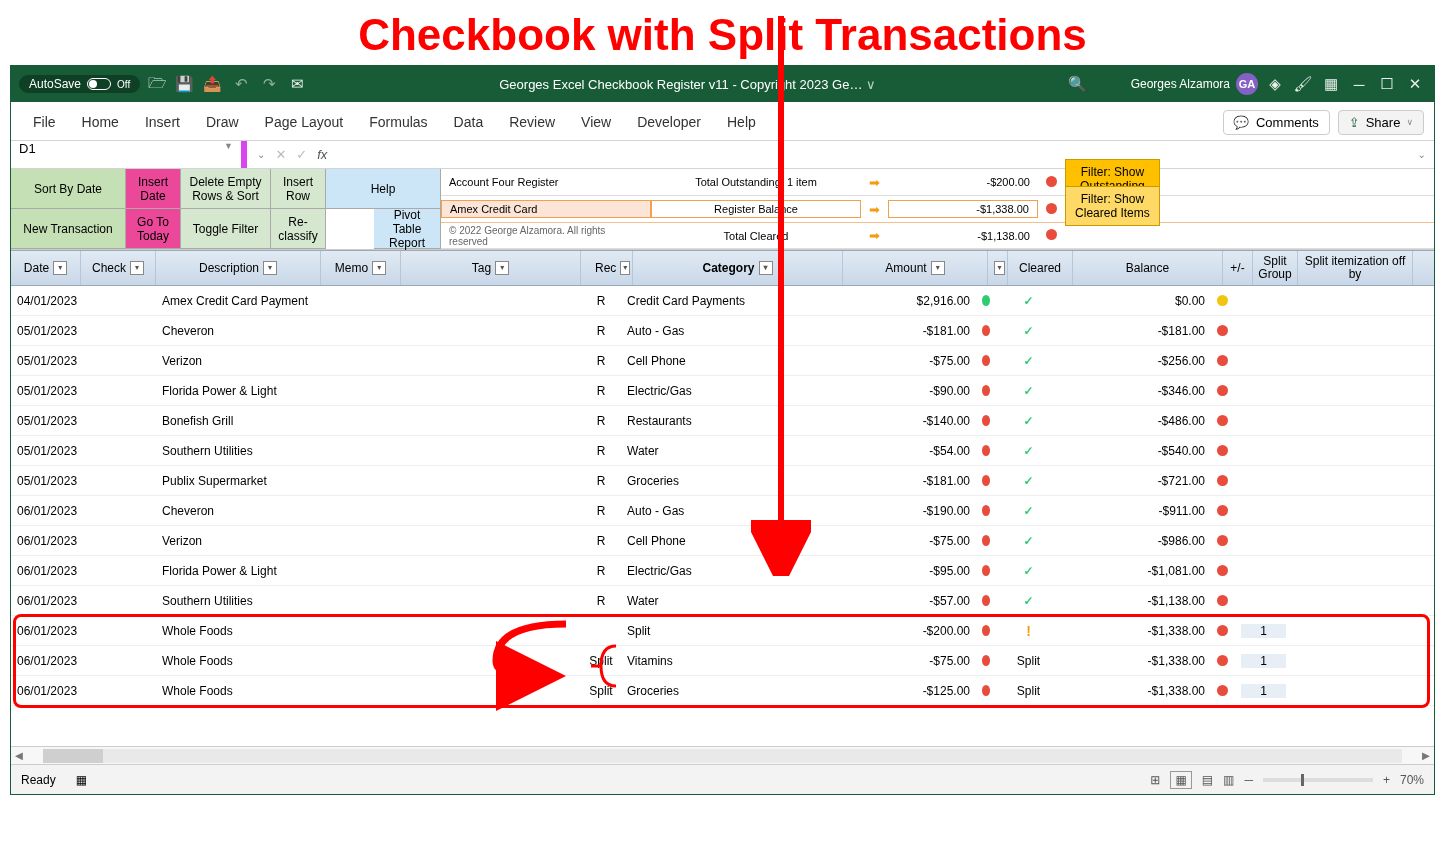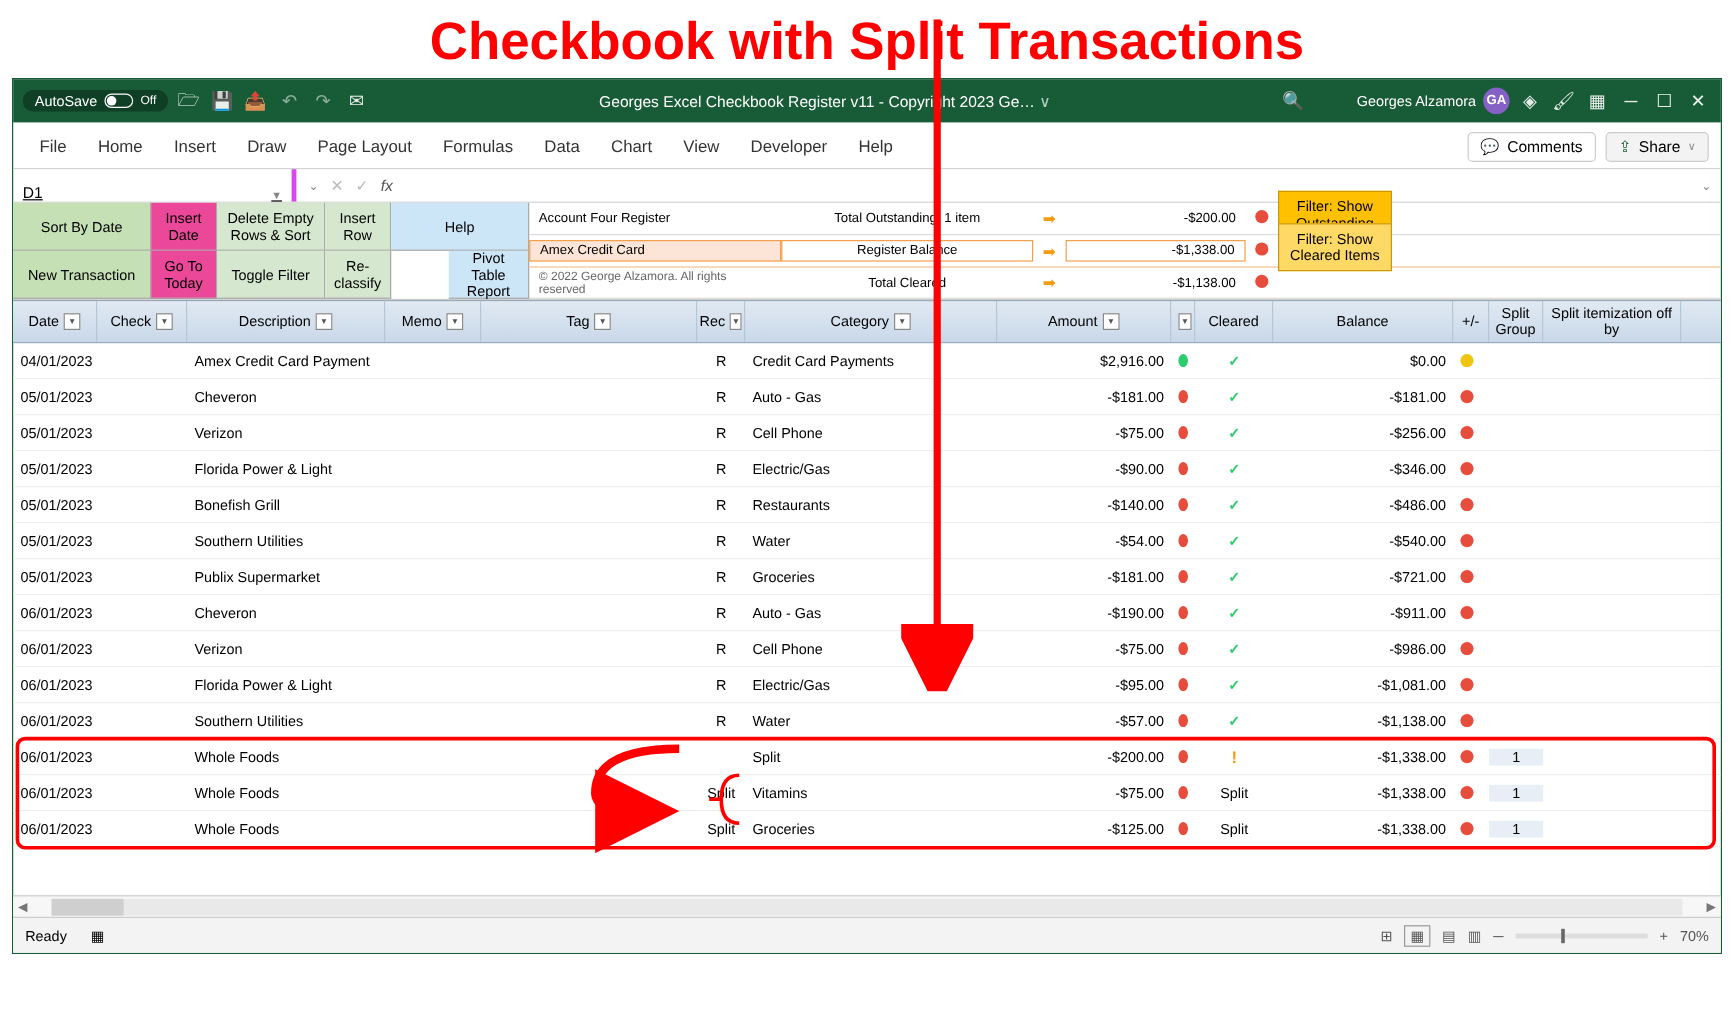--- a/index.html
+++ b/index.html
@@ -12,21 +12,21 @@
   .pill::after { content:''; position:absolute; width:8px;height:8px;border-radius:50%;background:#fff; top:1px; left:1px;}
   .tb-ico { width:22px; text-align:center; font-size:15px; cursor:pointer; opacity:0.9;}
   .tb-spacer { flex:1; }
   .tb-title { font-size:13px; text-align:center;}
   .user-badge { background:#8661c5; width:22px;height:22px;border-radius:50%;display:flex;align-items:center;justify-content:center;font-size:11px;font-weight:bold;}
   .ribbon-tabs { display:flex; align-items:center; padding:6px 10px 4px; gap:2px; border-bottom:1px solid #d4d4d4;}
   .ribbon-tab { padding:6px 12px; font-size:14px; cursor:pointer; color:#333;}
   .ribbon-right { margin-left:auto; display:flex; gap:8px; align-items:center;}
   .btn-grey { border:1px solid #ccc; background:#fff; padding:4px 10px; border-radius:4px; font-size:13px; cursor:pointer; display:flex; align-items:center; gap:6px;}
   .formula-bar { display:flex; align-items:center; border-bottom:1px solid #d4d4d4; height:28px;}
-  .namebox { width:236px; border-right:4px solid #d946ef; padding:0 8px; display:flex; align-items:flex-end; justify-content:space-between; height:100%;text-decoration:underline;}
+  .namebox { width:236px; border-right:6px solid #d946ef; padding:0 8px; display:flex; align-items:flex-start; justify-content:space-between; height:100%;}
   .fx-area { display:flex; align-items:center; gap:10px; padding:0 10px; color:#888; flex:1;}
   .fx-area .chev { color:#888; font-size:10px;}
   .fx-input { border:none; flex:1; height:100%;}
   .action-buttons { display:flex; border-bottom:1px solid #ccc;}
   .col-stack { display:flex; flex-direction:column;}
   .ab { display:flex; align-items:center; justify-content:center; text-align:center; font-size:12px; padding:4px 6px; border-right:1px solid #aaa; border-bottom:1px solid #aaa;}
   .c-green{background:#c5e0b4;} .c-pink{background:#ec4899;} .c-lgreen{background:#d5e8cf;} .c-blue{background:#b4d6f2;} .c-lblue{background:#cce5f7;} .c-yellow{background:#ffd966;} .c-yelA{background:#ffc000;}
   .info-block { display:flex; flex-direction:column; font-size:11px;}
   .info-row { display:flex; border-bottom:1px solid #f3c08d; align-items:center; height:27px;}
   .info-row.plain{border-bottom:1px solid #ddd;}
@@ -91,21 +91,21 @@
   </div>
 
   <div class="ribbon-tabs" id="ribbon-tabs-container">
     <div class="ribbon-tab">File</div>
       <div class="ribbon-tab">Home</div>
       <div class="ribbon-tab">Insert</div>
       <div class="ribbon-tab">Draw</div>
       <div class="ribbon-tab">Page Layout</div>
       <div class="ribbon-tab">Formulas</div>
       <div class="ribbon-tab">Data</div>
-      <div class="ribbon-tab">Chart</div>
+      <div class="ribbon-tab">Review</div>
       <div class="ribbon-tab">View</div>
       <div class="ribbon-tab">Developer</div>
       <div class="ribbon-tab">Help</div>
       <div class="ribbon-right">
       <div class="btn-grey">
           <span style="color:#185c37;">💬</span>
           <span>Comments</span>
         </div>
       <div class="btn-grey" style="background:#f3f3f3;">
           <span style="color:#185c37;">⇪</span>
@@ -193,25 +193,25 @@
         <span class="filter-dd">▾</span>
       </div>
       <div class="th" style="width: 80px;">
         <span>Memo</span>
         <span class="filter-dd">▾</span>
       </div>
       <div class="th" style="width: 180px;">
         <span>Tag</span>
         <span class="filter-dd">▾</span>
       </div>
-      <div class="th" style="width: 40px;">
+      <div class="th" style="width: 40px; margin-left: 12px;">
         <span>Rec</span>
         <span class="filter-dd">▾</span>
       </div>
-      <div class="th" style="width: 210px;">
+      <div class="th" style="width: 210px; font-weight: bold;">
         <span>Category</span>
         <span class="filter-dd">▾</span>
       </div>
       <div class="th" style="width: 145px;">
         <span>Amount</span>
         <span class="filter-dd">▾</span>
       </div>
       <div class="th" style="width: 20px;">
         <span></span>
         <span class="filter-dd">▾</span>

